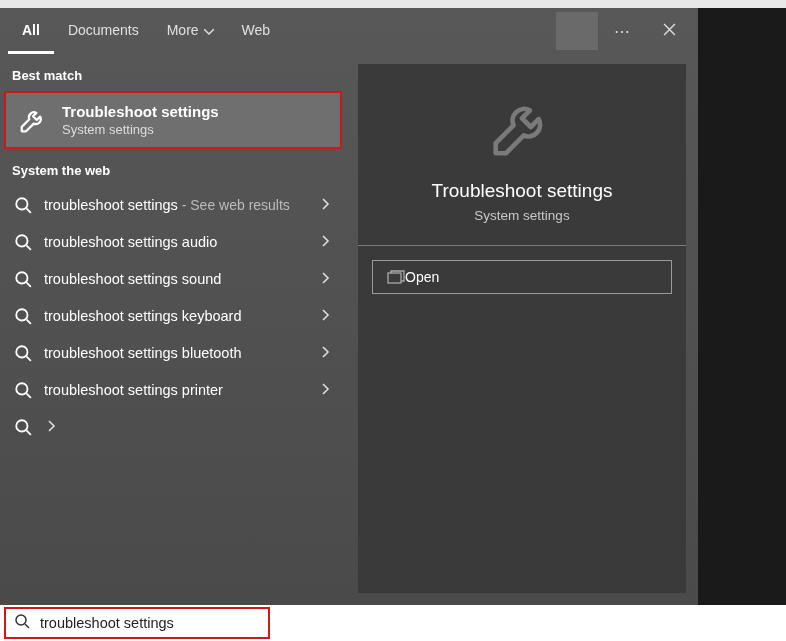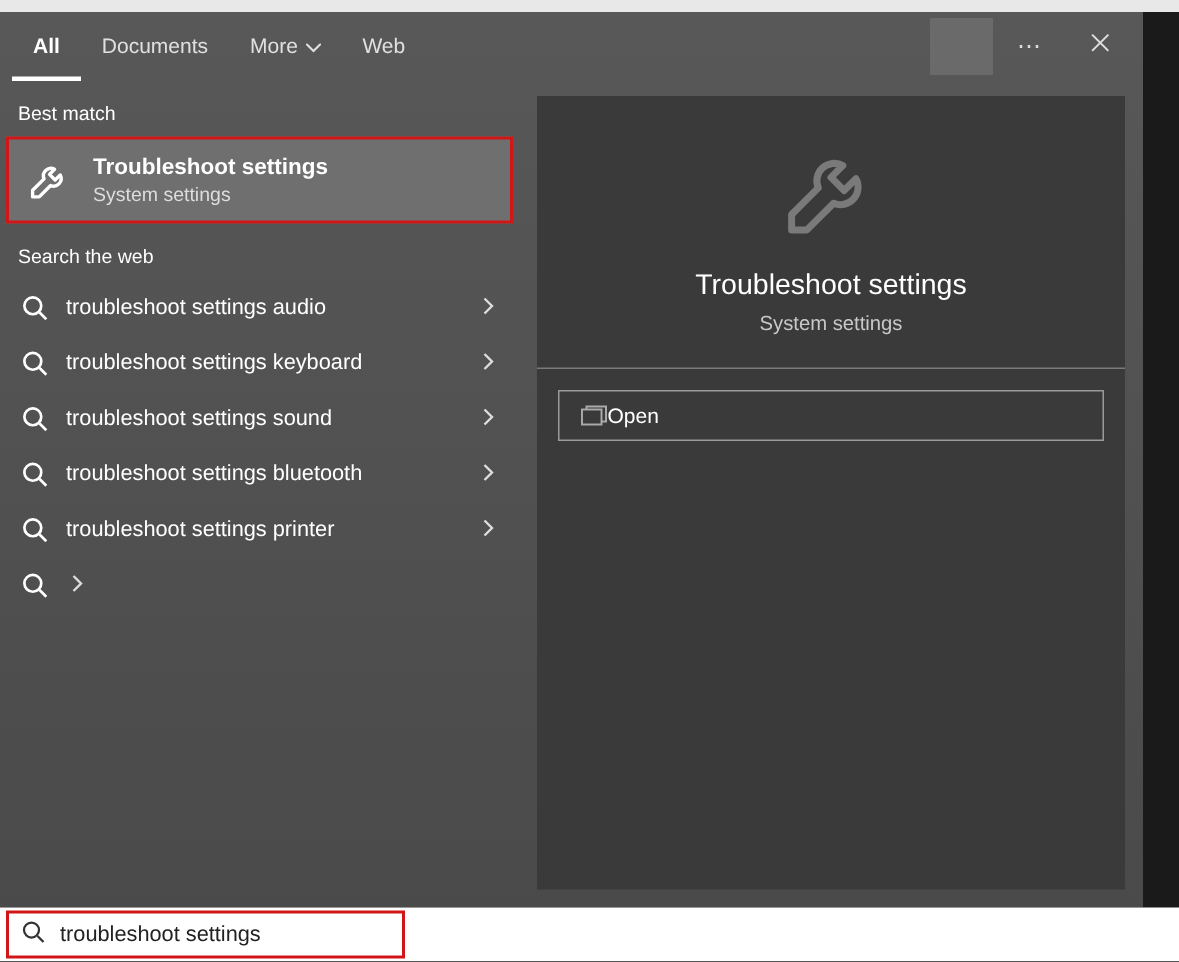--- a/index.html
+++ b/index.html
@@ -1,35 +1,35 @@
 <!DOCTYPE html>
 <html><head>
   <meta charset="utf-8">
   <style>
     * { margin: 0; padding: 0; box-sizing: border-box; font-family: "Segoe UI", Arial, sans-serif; }
     body { width: 786px; height: 641px; background: #1a1a1a; overflow: hidden; position: relative; }
     
     .top-strip { height: 8px; background: #e8e8e8; }
     
-    .window { position: relative; width: 762px; height: 597px; background: linear-gradient(180deg, #585858 0%, #4a4a4a 100%); display: flex; flex-direction: column; }
+    .window { position: relative; width: 698px; height: 597px; background: linear-gradient(180deg, #585858 0%, #4a4a4a 100%); display: flex; flex-direction: column; }
     
     .header { display: flex; align-items: center; height: 46px; padding: 0 8px; background: transparent; }
     .tabs { display: flex; align-items: stretch; height: 46px; }
     .tab { display: flex; align-items: center; padding: 0 14px; color: #e0e0e0; font-size: 14px; cursor: pointer; border-bottom: 3px solid transparent; }
     .tab.active { color: #fff; font-weight: 600; border-bottom-color: #fff; }
     .tab .chev { margin-left: 5px; }
     .hdr-right { margin-left: auto; display: flex; align-items: center; gap: 4px; }
     .hdr-btn { width: 42px; height: 38px; display: flex; align-items: center; justify-content: center; color: #ddd; cursor: pointer; }
     .hdr-btn.square { background: #6a6a6a; }
     .dots { letter-spacing: 2px; font-size: 16px; }
     
     .body { flex: 1; display: flex; overflow: hidden; }
     
     .left { width: 346px; background: transparent; display: flex; flex-direction: column; overflow: hidden; }
-    .section-label { color: #fff; font-size: 13px; font-weight: 400; padding: 14px 12px 8px 12px; }
+    .section-label { color: #fff; font-size: 13px; font-weight: 700; padding: 14px 12px 8px 12px; }
     
     .best-match-row { margin: 0 4px; padding: 10px 10px; display: flex; align-items: center; gap: 12px; background: #6f6f6f; border: 2px solid #d01616; cursor: pointer; }
     .wrench-box { width: 34px; height: 34px; display: flex; align-items: center; justify-content: center; }
     .wrench-box svg { width: 30px; height: 30px; color: #fff; }
     .bm-text .title { color: #fff; font-size: 15px; font-weight: 600; }
     .bm-text .sub { color: #ddd; font-size: 13px; margin-top: 2px; }
     
     .web-item { display: flex; align-items: center; padding: 8px 12px 8px 14px; gap: 12px; color: #fff; cursor: pointer; }
     .search-ico { width: 18px; height: 18px; flex-shrink: 0; }
     .search-ico svg { width: 18px; height: 18px; color: #fff; }
@@ -97,48 +97,58 @@
           <svg viewBox="0 0 24 24" fill="none" stroke="currentColor" stroke-width="1.8" stroke-linecap="round" stroke-linejoin="round">
               <path d="M14.7 6.3a4 4 0 0 0-5.6 5.1L3 17.5V21h3.5l6.1-6.1a4 4 0 0 0 5.1-5.6L15 12l-3-3 2.7-2.7z"></path>
             </svg>
         </div>
         <div class="bm-text">
           <div class="title">Troubleshoot settings</div>
           <div class="sub">System settings</div>
         </div>
       </div>
 
-      <div class="section-label">Search the web</div>
+      <div class="section-label">System the web</div>
       <div id="web-list">
           <div class="web-item">
             <span class="search-ico"><svg viewBox="0 0 16 16" fill="none" stroke="currentColor" stroke-width="1.6">
                 <circle cx="7" cy="7" r="5"></circle>
                 <line x1="11" y1="11" x2="15" y2="15"></line>
               </svg></span>
+            <span class="web-text"><span>troubleshoot settings</span><span class="extra"> - See web results</span></span>
+            <span class="chev-r"><svg viewBox="0 0 8 12" width="8" height="12">
+                <path d="M1 1 L6 6 L1 11" fill="none" stroke="currentColor" stroke-width="1.6"></path>
+              </svg></span>
+          </div>
+          <div class="web-item">
+            <span class="search-ico"><svg viewBox="0 0 16 16" fill="none" stroke="currentColor" stroke-width="1.6">
+                <circle cx="7" cy="7" r="5"></circle>
+                <line x1="11" y1="11" x2="15" y2="15"></line>
+              </svg></span>
             <span class="web-text"><span>troubleshoot settings </span><span class="bold">audio</span></span>
             <span class="chev-r"><svg viewBox="0 0 8 12" width="8" height="12">
                 <path d="M1 1 L6 6 L1 11" fill="none" stroke="currentColor" stroke-width="1.6"></path>
               </svg></span>
           </div>
           <div class="web-item">
             <span class="search-ico"><svg viewBox="0 0 16 16" fill="none" stroke="currentColor" stroke-width="1.6">
                 <circle cx="7" cy="7" r="5"></circle>
                 <line x1="11" y1="11" x2="15" y2="15"></line>
               </svg></span>
+            <span class="web-text"><span>troubleshoot settings </span><span class="bold">sound</span></span>
+            <span class="chev-r"><svg viewBox="0 0 8 12" width="8" height="12">
+                <path d="M1 1 L6 6 L1 11" fill="none" stroke="currentColor" stroke-width="1.6"></path>
+              </svg></span>
+          </div>
+          <div class="web-item">
+            <span class="search-ico"><svg viewBox="0 0 16 16" fill="none" stroke="currentColor" stroke-width="1.6">
+                <circle cx="7" cy="7" r="5"></circle>
+                <line x1="11" y1="11" x2="15" y2="15"></line>
+              </svg></span>
             <span class="web-text"><span>troubleshoot settings </span><span class="bold">keyboard</span></span>
-            <span class="chev-r"><svg viewBox="0 0 8 12" width="8" height="12">
-                <path d="M1 1 L6 6 L1 11" fill="none" stroke="currentColor" stroke-width="1.6"></path>
-              </svg></span>
-          </div>
-          <div class="web-item">
-            <span class="search-ico"><svg viewBox="0 0 16 16" fill="none" stroke="currentColor" stroke-width="1.6">
-                <circle cx="7" cy="7" r="5"></circle>
-                <line x1="11" y1="11" x2="15" y2="15"></line>
-              </svg></span>
-            <span class="web-text"><span>troubleshoot settings </span><span class="bold">sound</span></span>
             <span class="chev-r"><svg viewBox="0 0 8 12" width="8" height="12">
                 <path d="M1 1 L6 6 L1 11" fill="none" stroke="currentColor" stroke-width="1.6"></path>
               </svg></span>
           </div>
           <div class="web-item">
             <span class="search-ico"><svg viewBox="0 0 16 16" fill="none" stroke="currentColor" stroke-width="1.6">
                 <circle cx="7" cy="7" r="5"></circle>
                 <line x1="11" y1="11" x2="15" y2="15"></line>
               </svg></span>
             <span class="web-text"><span>troubleshoot settings </span><span class="bold">bluetooth</span></span>

